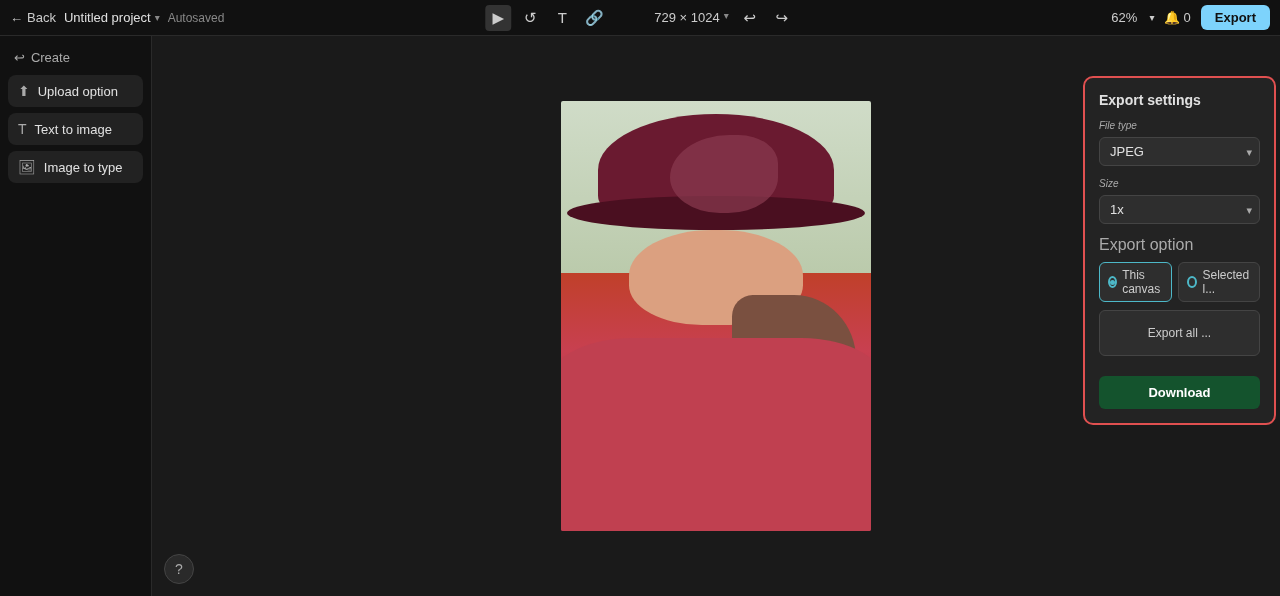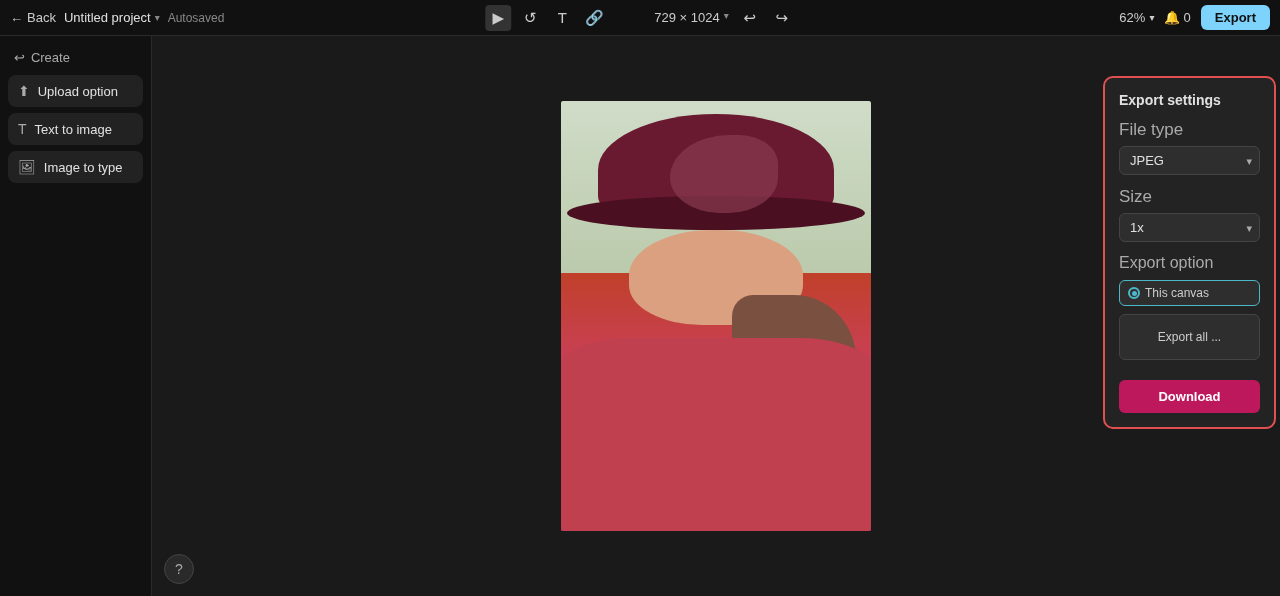--- a/index.html
+++ b/index.html
@@ -90,21 +90,21 @@
     }
     .topbar-right {
       margin-left: auto;
       display: flex;
       align-items: center;
       gap: 10px;
     }
     .zoom-btn {
       display: flex;
       align-items: center;
-      gap: 4px;
+      gap: 12px;
       font-size: 13px;
       color: #ccc;
       background: none;
       border: none;
       cursor: pointer;
     }
     .notif-btn {
       display: flex;
       align-items: center;
       gap: 3px;
@@ -192,37 +192,38 @@
       font-size: 14px;
       color: #aaa;
       border: 1px solid #444;
     }
 
     
     .export-panel {
       position: absolute;
       top: 40px;
       right: 4px;
-      width: 173px;
+      width: 193px;
       background: #232323;
       border-radius: 10px;
       border: 2px solid #e05050;
       padding: 14px;
       z-index: 100;
     }
     .export-panel-title {
       font-size: 14px;
       font-weight: 600;
       color: #e0e0e0;
       margin-bottom: 12px;
     }
     .export-field-label {
-      font-size: 17px;
+      font-size: 10px;
       color: #aaa;
       margin-bottom: 6px;
+      font-style: italic;
     }
     .export-select-wrapper {
       position: relative;
       margin-bottom: 12px;
     }
     .export-select-wrapper select {
       width: 100%;
       background: #2e2e2e;
       border: 1px solid #444;
       border-radius: 6px;
@@ -291,21 +292,21 @@
       border-radius: 6px;
       color: #ccc;
       font-size: 12px;
       padding: 15px;
       cursor: pointer;
       text-align: center;
       margin-bottom: 20px;
     }
     .download-btn {
       width: 100%;
-      background: #be185d;
+      background: #14532d;
       border: none;
       border-radius: 6px;
       color: #fff;
       font-size: 13px;
       font-weight: 600;
       padding: 9px;
       cursor: pointer;
       text-align: center;
     }
 
@@ -487,20 +488,24 @@
         </select>
         <span class="select-arrow">▾</span>
       </div>
 
       <div class="export-option-label">Export option</div>
       <div class="radio-group">
         <div class="radio-option selected">
           <div class="radio-dot filled"></div>
           <span>This canvas</span>
         </div>
+        <div class="radio-option">
+          <div class="radio-dot"></div>
+          <span>Selected l...</span>
+        </div>
       </div>
 
       <button class="export-all-btn">Export all ...</button>
       <button class="download-btn">Download</button>
     </div>
 
     <div class="bottom-left-icon">
       <span>?</span>
     </div>
   </div>

